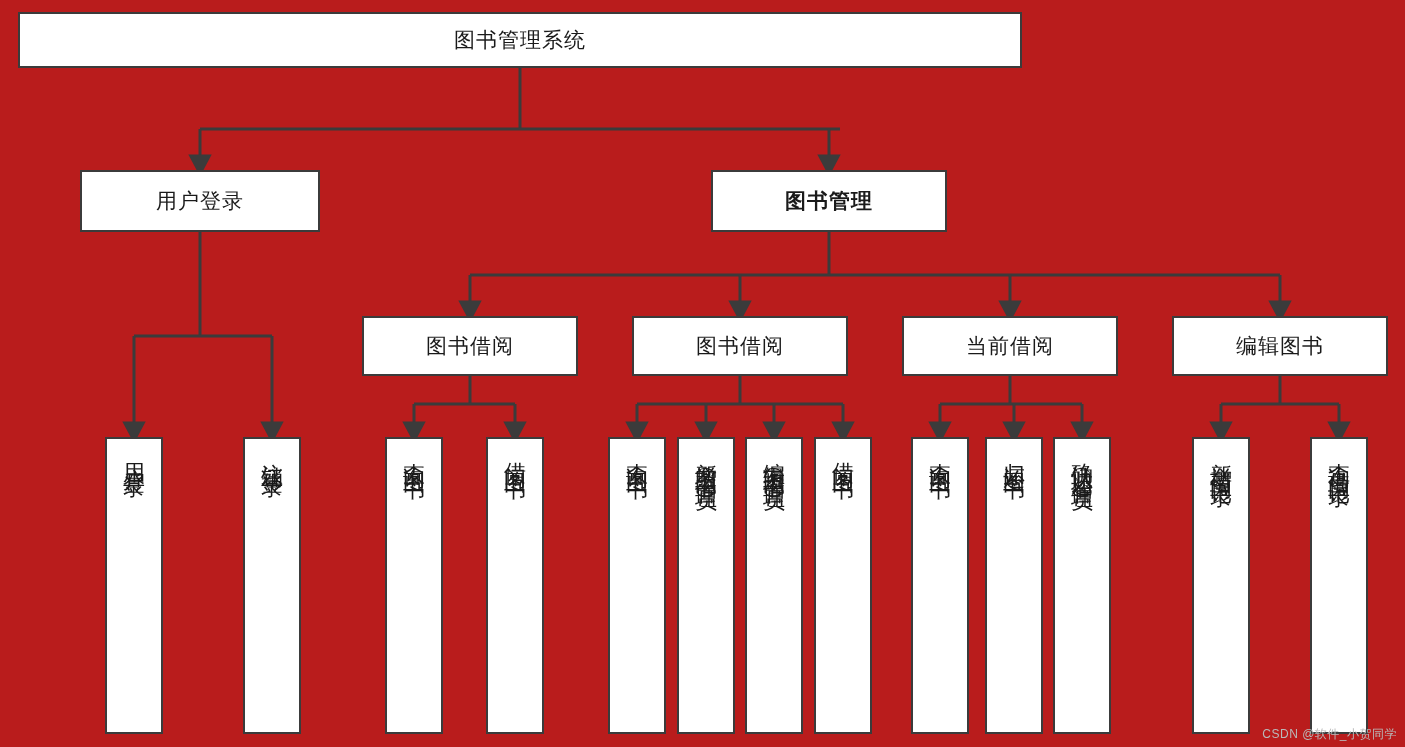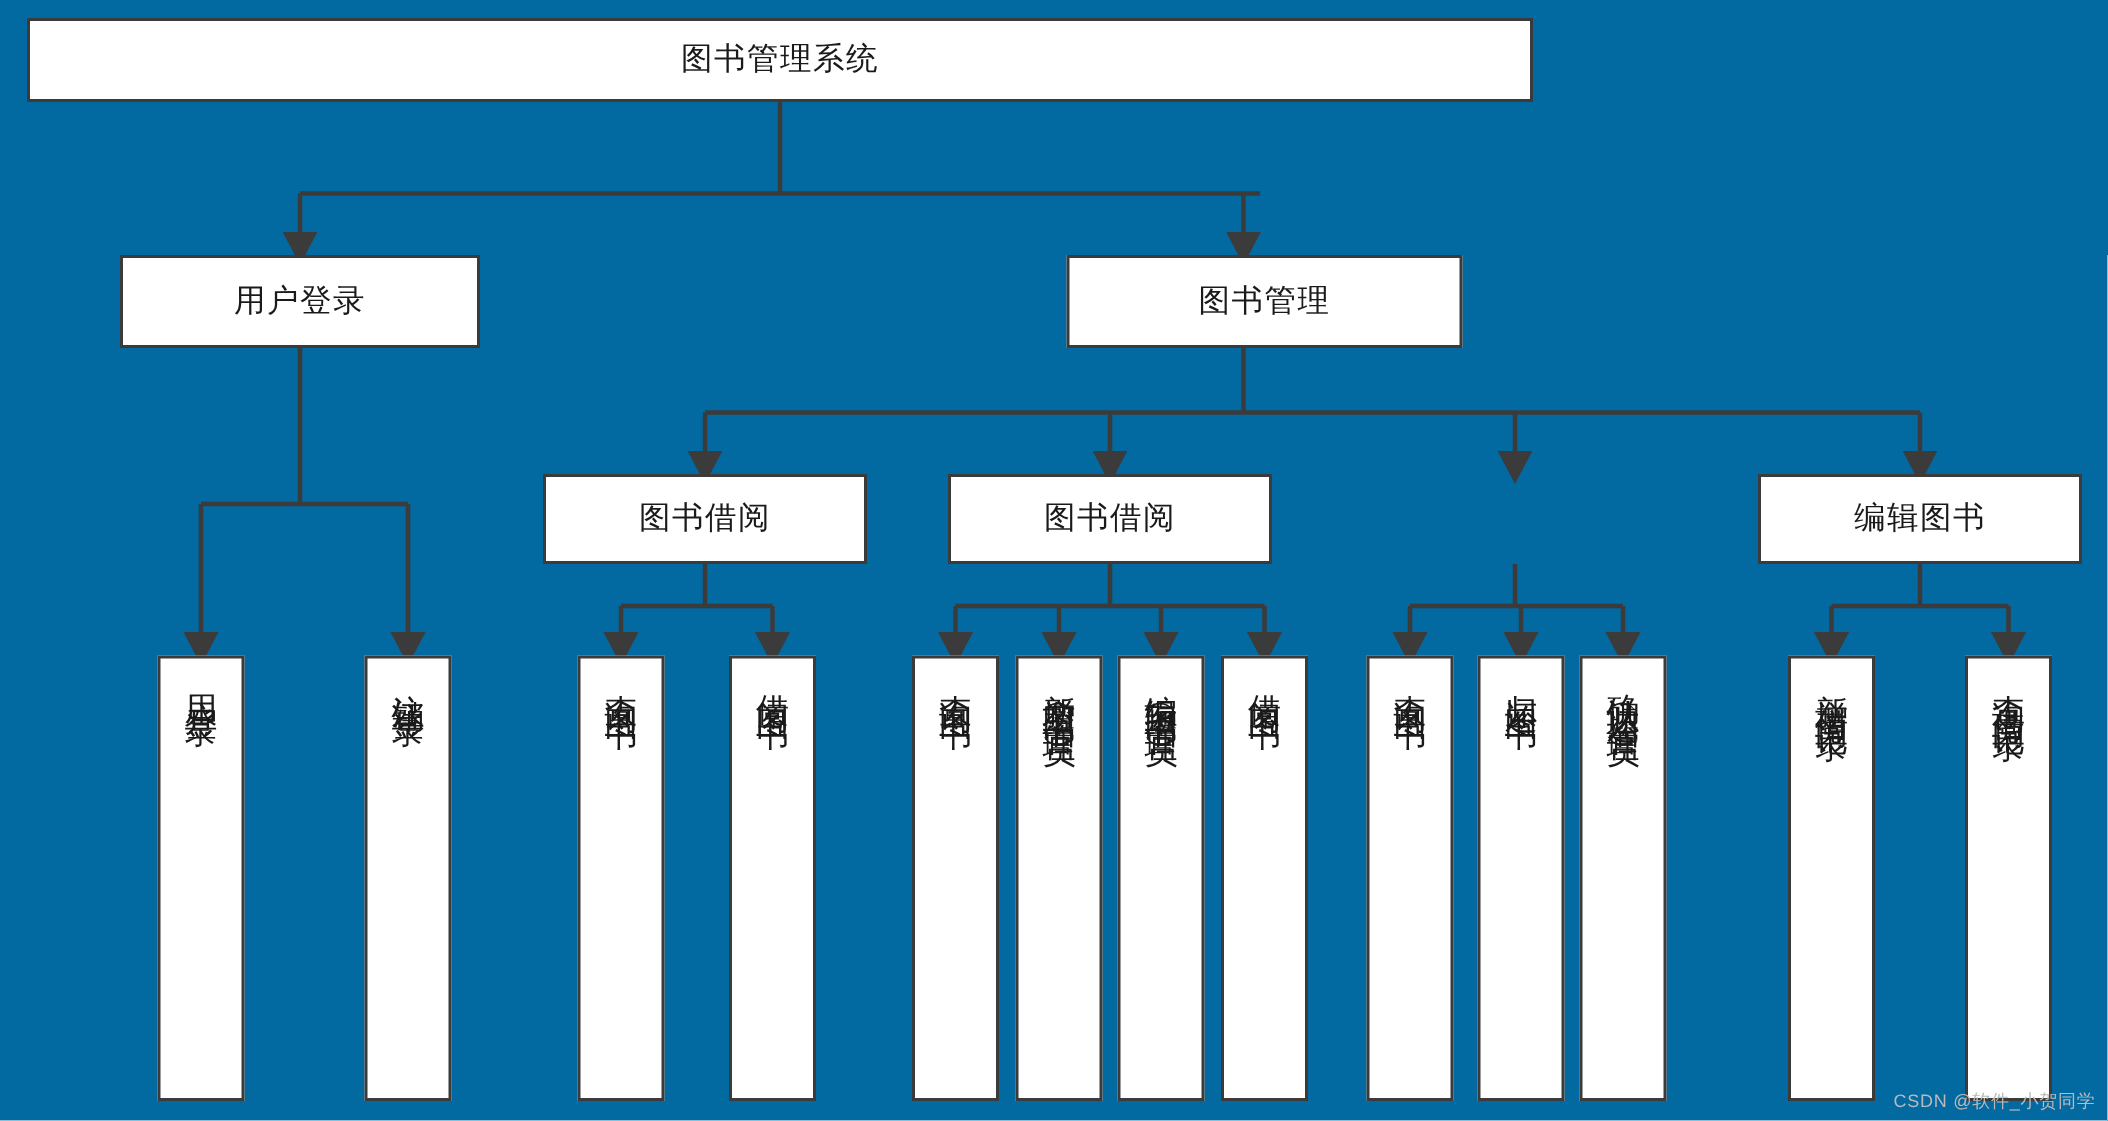--- a/index.html
+++ b/index.html
@@ -8,21 +8,21 @@
     padding: 0;
     background: #ffffff;
   }
   body {
     font-family: "Liberation Sans", "DejaVu Sans", sans-serif;
   }
   #diagram-root {
     position: relative;
     width: 1405px;
     height: 747px;
-    background: #0369a1;
+    background: #b91c1c;
     overflow: hidden;
   }
   #edge-layer {
     position: absolute;
     left: 0;
     top: 0;
     width: 1405px;
     height: 747px;
   }
   .node {
@@ -127,29 +127,32 @@
     </g>
   </svg>
 
   <div class="node horiz" style="left:18px; top:12px; width:1004px; height:56px;">
     <span class="node-label">图书管理系统</span>
   </div>
 
   <div class="node horiz" style="left:80px; top:170px; width:240px; height:62px;">
     <span class="node-label">用户登录</span>
   </div>
-  <div class="node horiz" style="left:711px; top:170px; width:264px; height:62px;">
+  <div class="node horiz" style="left:711px; top:170px; width:236px; height:62px;font-weight:bold;">
     <span class="node-label">图书管理</span>
   </div>
 
   <div class="node horiz" style="left:362px; top:316px; width:216px; height:60px;">
     <span class="node-label">图书借阅</span>
   </div>
   <div class="node horiz" style="left:632px; top:316px; width:216px; height:60px;">
     <span class="node-label">图书借阅</span>
+  </div>
+  <div class="node horiz" style="left:902px; top:316px; width:216px; height:60px;">
+    <span class="node-label">当前借阅</span>
   </div>
   <div class="node horiz" style="left:1172px; top:316px; width:216px; height:60px;">
     <span class="node-label">编辑图书</span>
   </div>
 
   <div class="node vert" style="left:105px; top:437px; width:58px; height:297px;">
     <span class="node-label">用户登录</span>
   </div>
   <div class="node vert" style="left:243px; top:437px; width:58px; height:297px;">
     <span class="node-label">注销登录</span>

